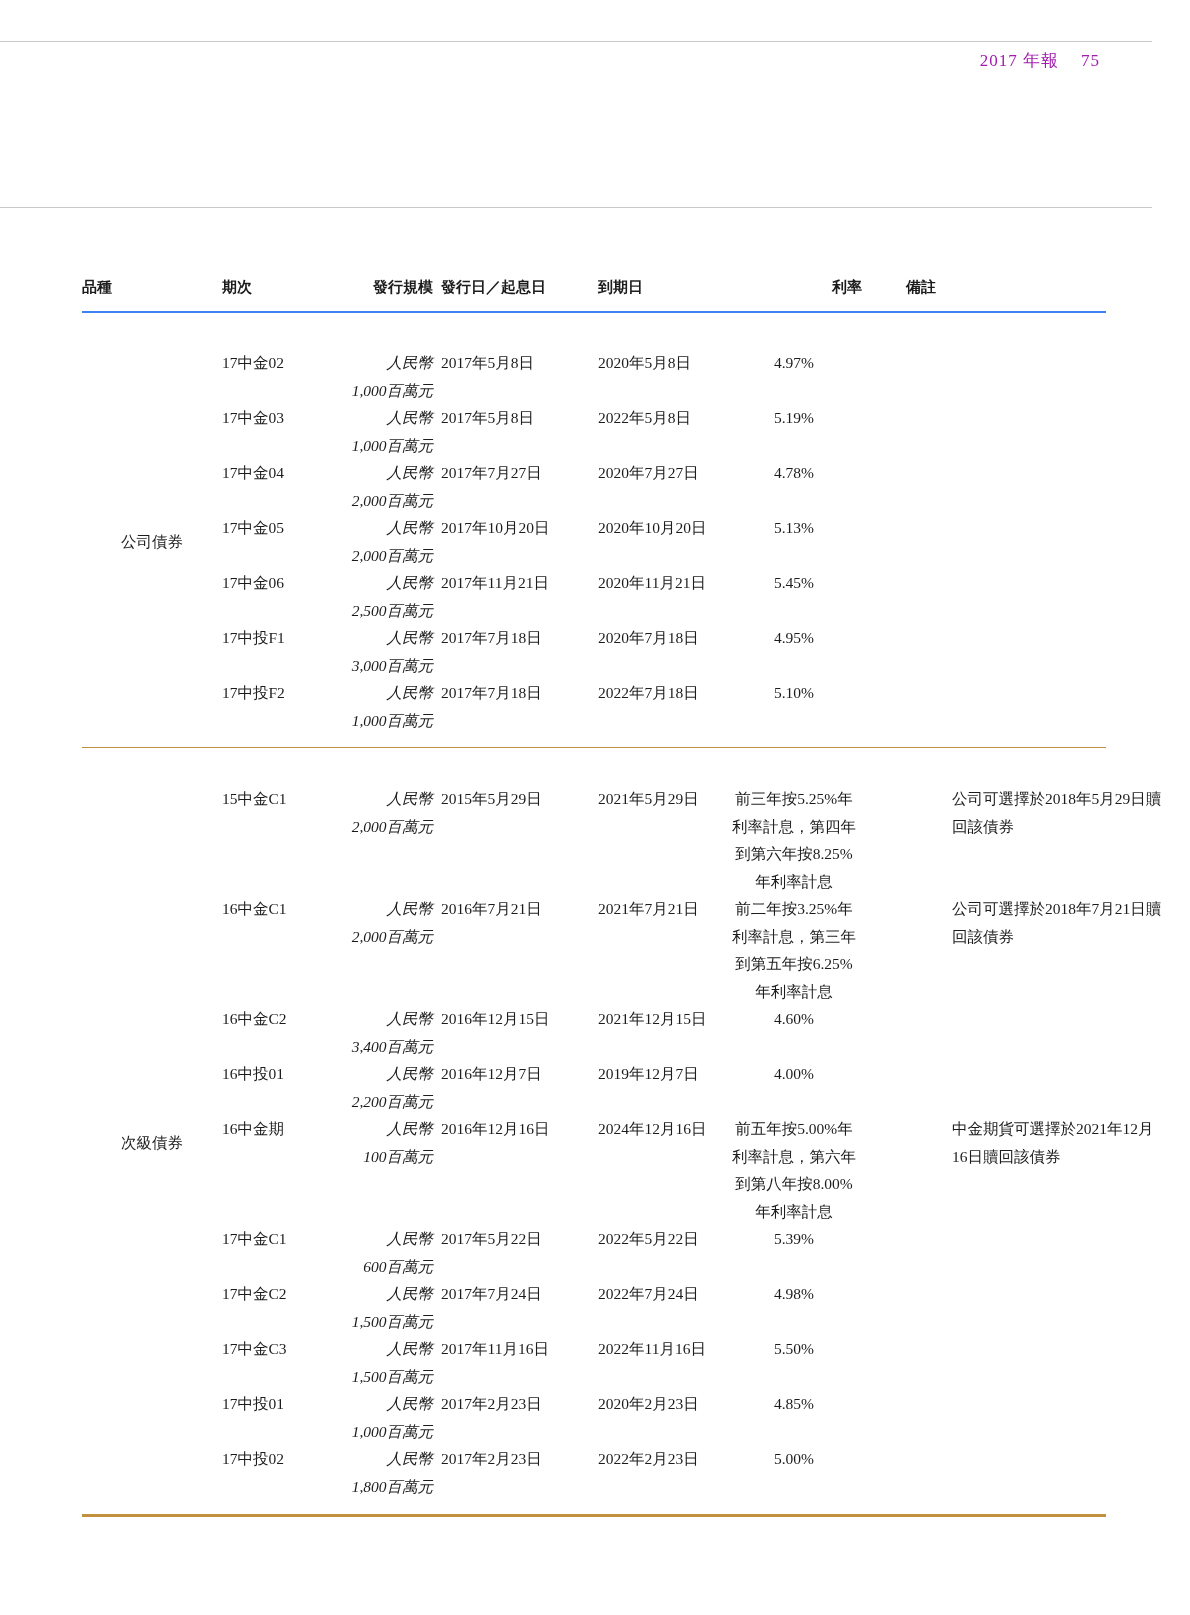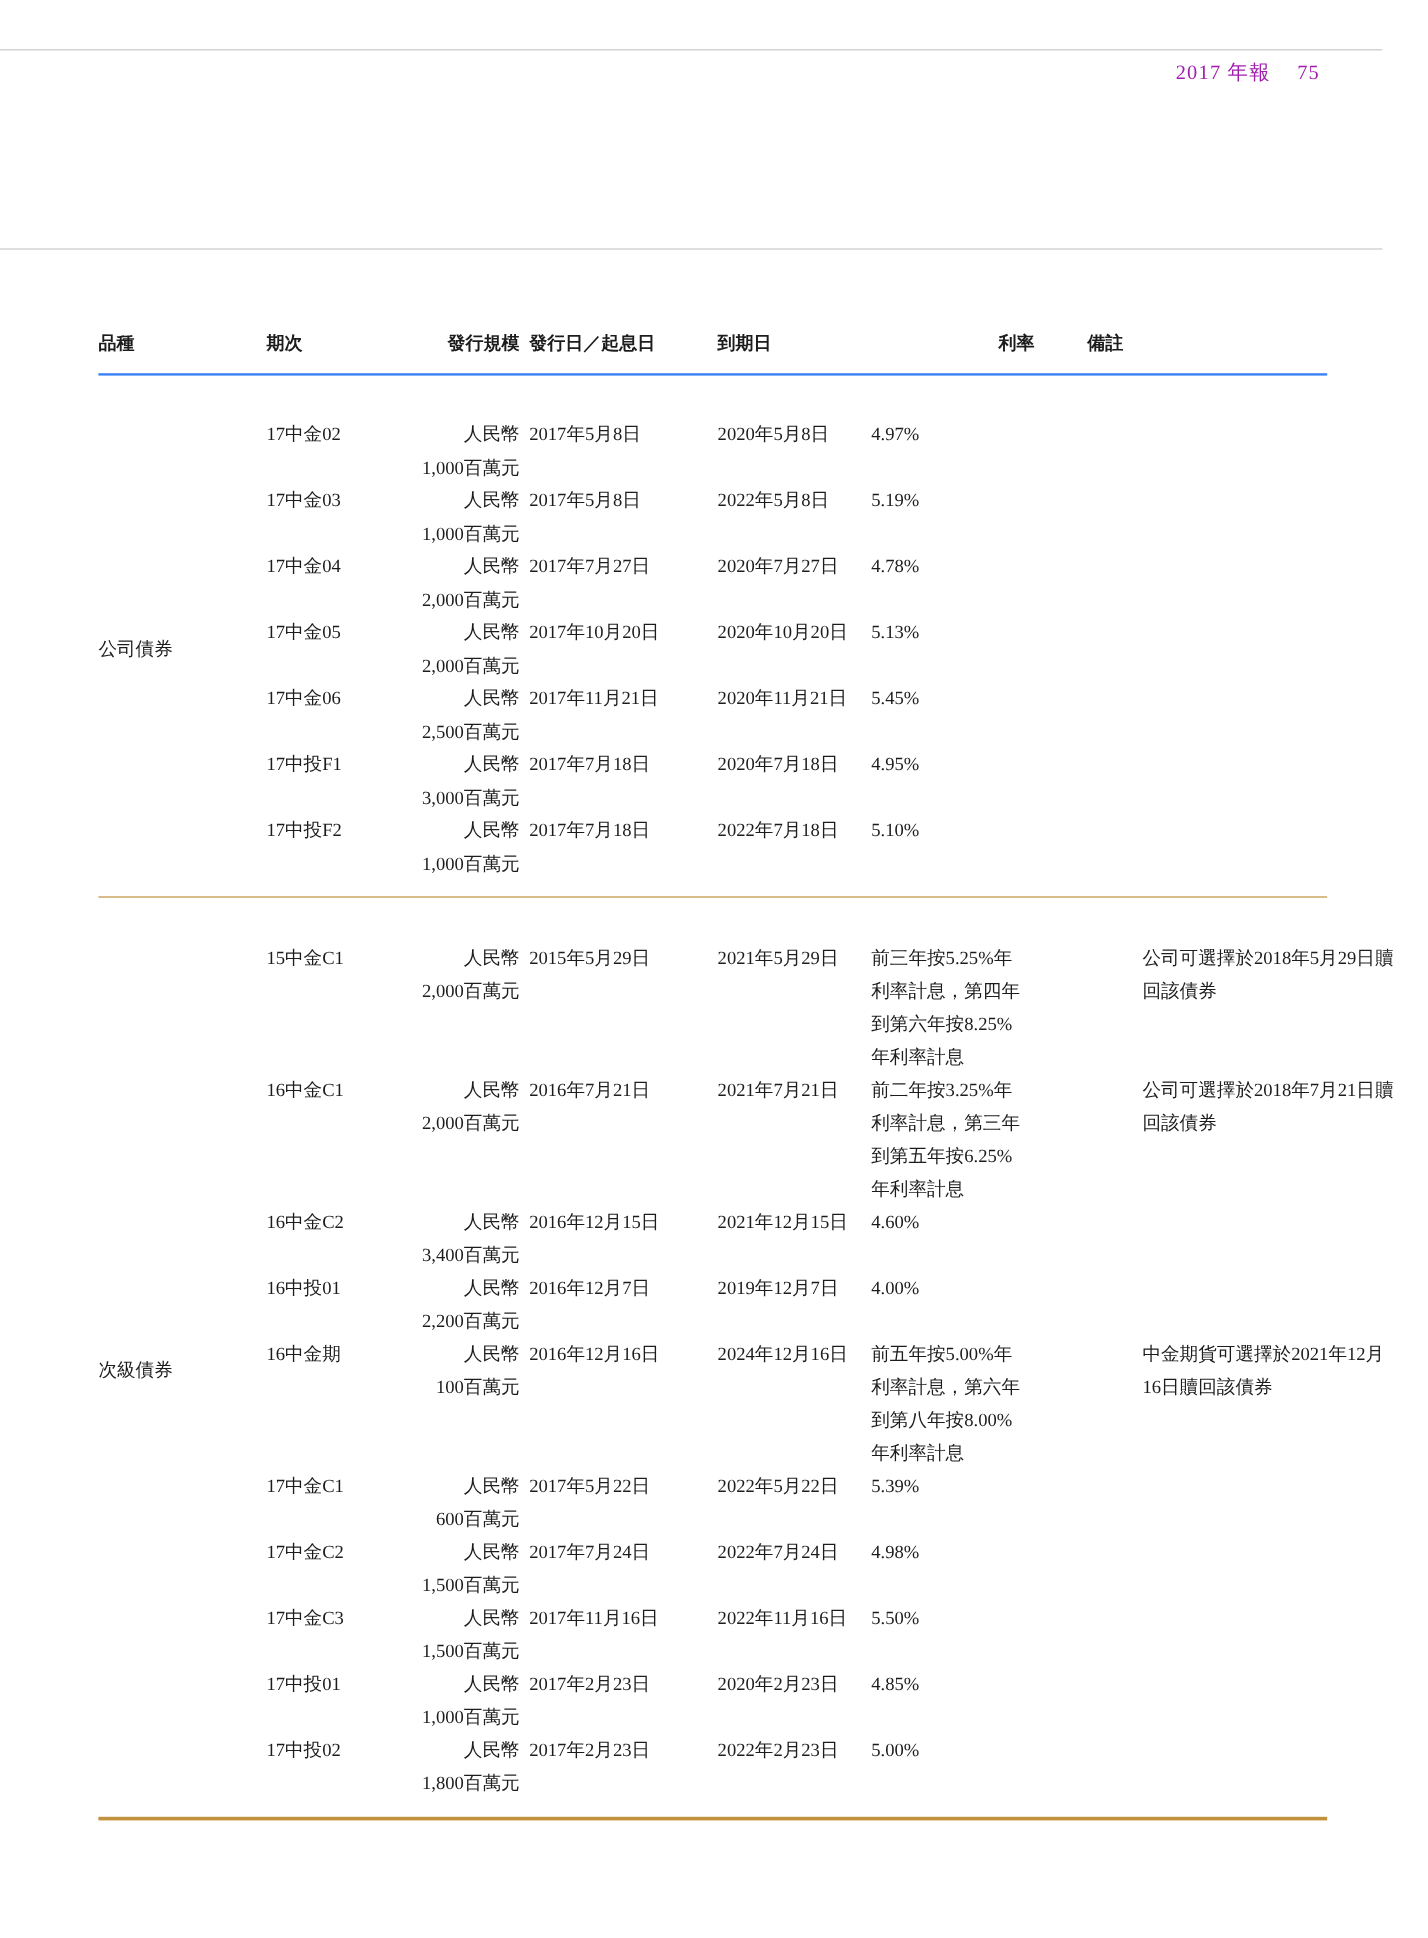--- a/index.html
+++ b/index.html
@@ -44,35 +44,35 @@
     display:flex;
     margin-top:36px;
   }
   .section + .section{
     border-top:1.5px solid #c2913d;
     margin-top:13px;
     padding-top:37px;
   }
   .category-col{
     width:140px;flex:0 0 140px;
-    display:flex;align-items:center;
+    display:flex;align-items:center;justify-content:center;
   }
   .category-col span{white-space:nowrap;}
   .rows-col{flex:1 1 auto;}
   .bond-row{
     display:grid;
     grid-template-columns:120px 91px 165px 128px 136px 244px;
     min-height:55px;
     align-content:start;
   }
   .cell{align-self:start;}
   .cell-series{white-space:nowrap;}
-  .cell-scale{text-align:right;white-space:nowrap;}
+  .cell-scale{text-align:right;white-space:nowrap;font-style:italic;}
   .cell-date{white-space:nowrap;}
-  .cell-rate{text-align:left;}
+  .cell-rate{text-align:center;}
   .cell-rate div{white-space:nowrap;}
   .cell-remark div{white-space:nowrap;margin-left:46px;}
   .bottom-rule{
     margin-top:14px;
     border-top:3px solid #c2913d;
   }
 </style>
 </head>
 <body>
 

